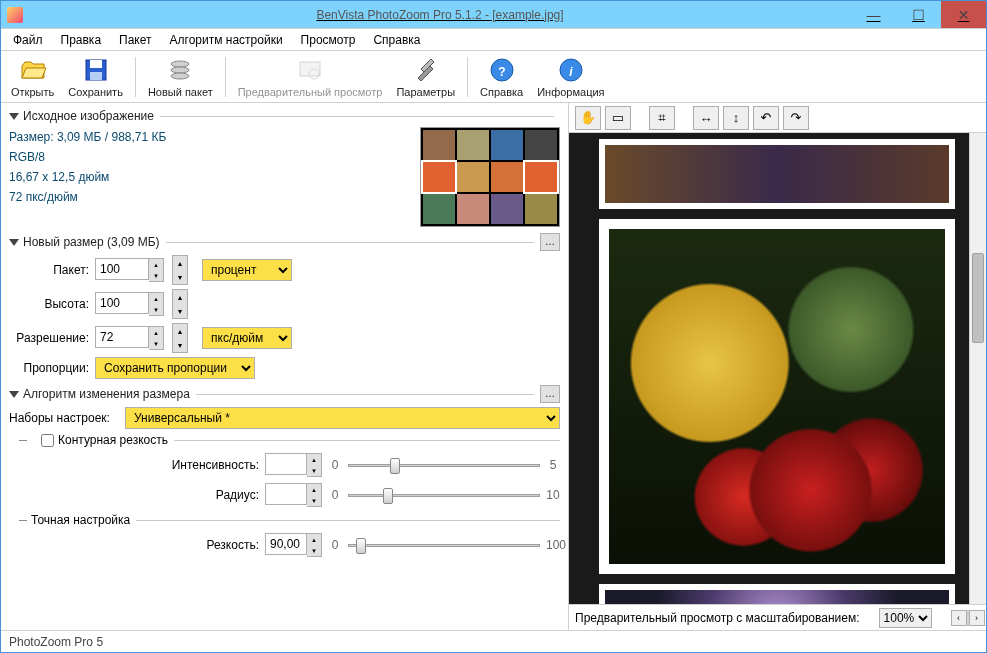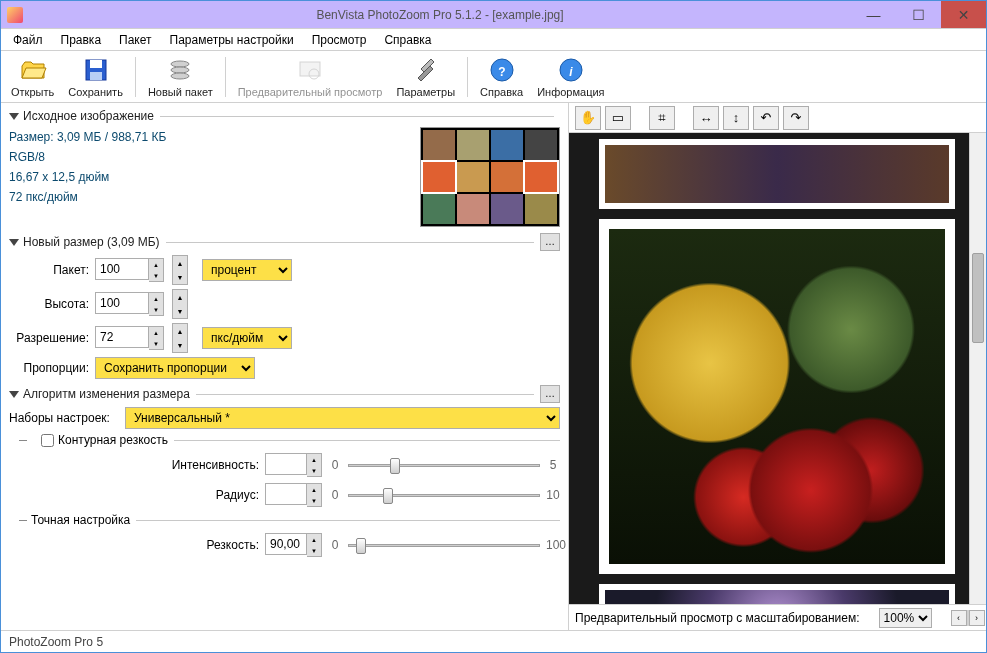--- a/index.html
+++ b/index.html
@@ -1,19 +1,19 @@
 <!DOCTYPE html>
 <html><head>
 <meta charset="utf-8">
 <style>
 * { box-sizing: border-box; margin: 0; padding: 0; font-family: "Segoe UI", Tahoma, sans-serif; font-size: 12px; }
 body { background: #fff; width: 987px; height: 653px; overflow: hidden; border: 1px solid #4a90d9; display: flex; flex-direction: column; }
 
 
-.titlebar { background: #c4b5fd; height: 28px; display: flex; align-items: center; border-bottom: 1px solid #d0d0d0; }
+.titlebar { background: #7dd3fc; height: 28px; display: flex; align-items: center; border-bottom: 1px solid #d0d0d0; text-decoration: underline; }
 .titlebar .app-icon { width: 16px; height: 16px; margin: 0 6px; background: linear-gradient(135deg,#ffd166,#ef476f); border-radius: 2px; }
 .titlebar .title { flex: 1; text-align: center; color: #555; font-size: 12px; }
 .titlebar .win-btns { display: flex; height: 100%; }
 .titlebar .win-btns div { width: 45px; display: flex; align-items: center; justify-content: center; color: #444; font-size: 14px; }
 .titlebar .close { background: #c8504b; color: #fff; }
 
 
 .menubar { height: 22px; display: flex; align-items: center; border-bottom: 1px solid #d0d0d0; padding: 0 4px; gap: 2px; }
 .menubar span { padding: 18px 8px; }
 
@@ -121,21 +121,21 @@
     <div>—</div>
     <div>☐</div>
     <div class="close">✕</div>
   </div>
 </div>
 
 <div class="menubar">
   <span>Файл</span>
   <span>Правка</span>
   <span>Пакет</span>
-  <span>Параметры настройки</span>
+  <span>Алгоритм настройки</span>
   <span>Просмотр</span>
   <span>Справка</span>
 </div>
 
 <div class="toolbar">
   <div class="tb-btn">
     <span class="ico">
         <svg width="28" height="28">
           <path d="M3 10 L6 6 H12 L14 8 H25 V22 H3 Z" fill="#ffd54a" stroke="#b08000"></path>
           <path d="M3 22 L7 12 H27 L23 22 Z" fill="#ffe98a" stroke="#b08000"></path>

